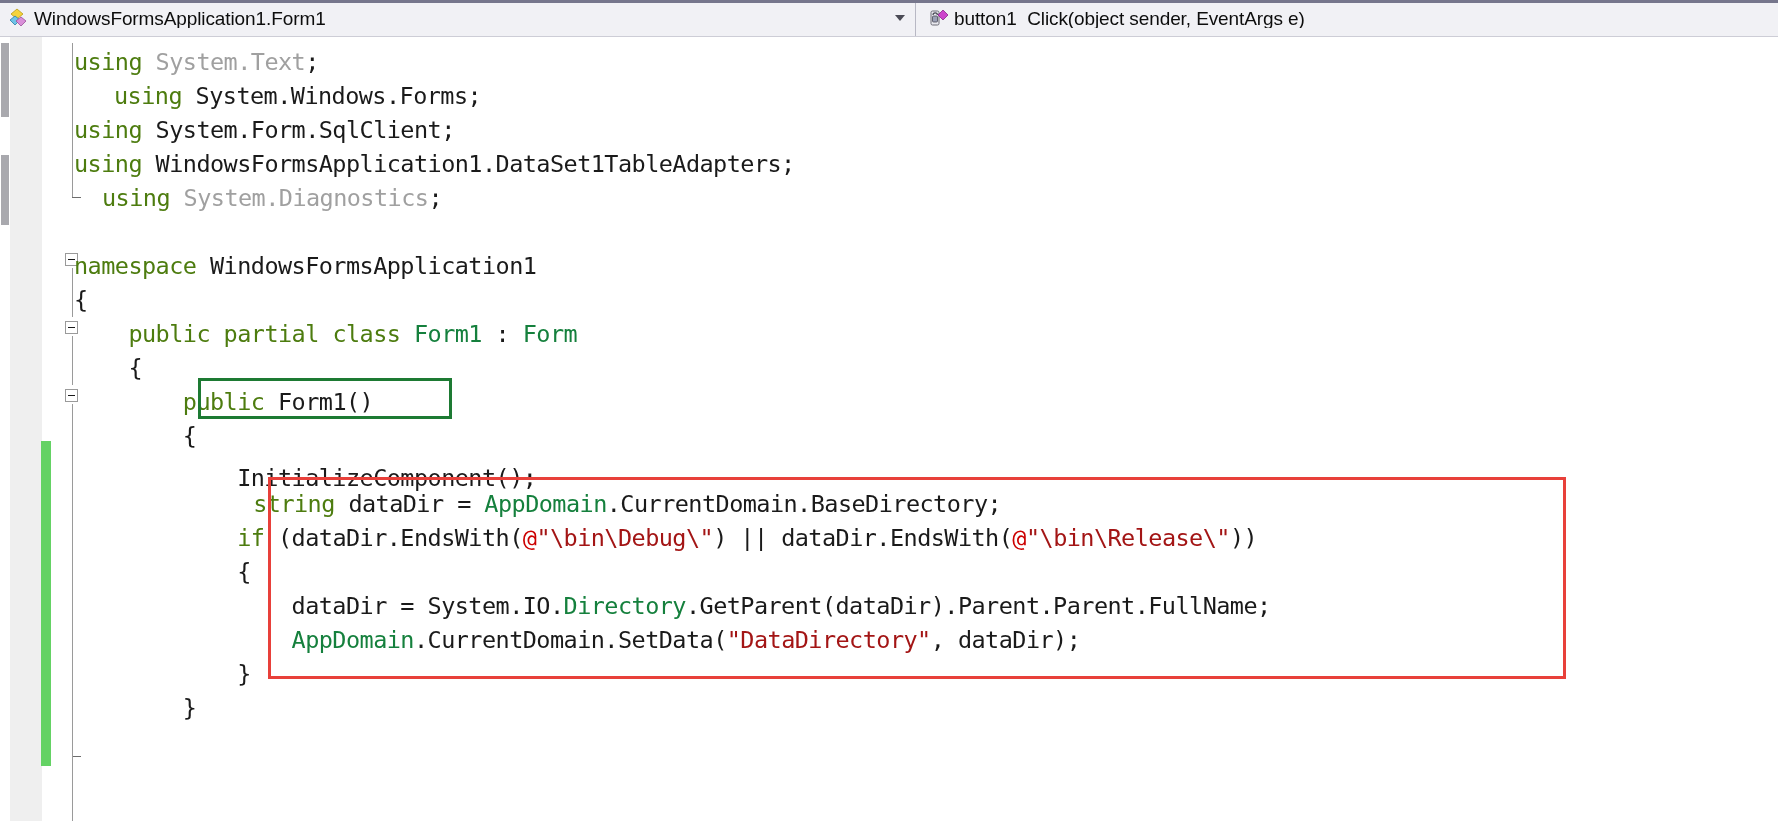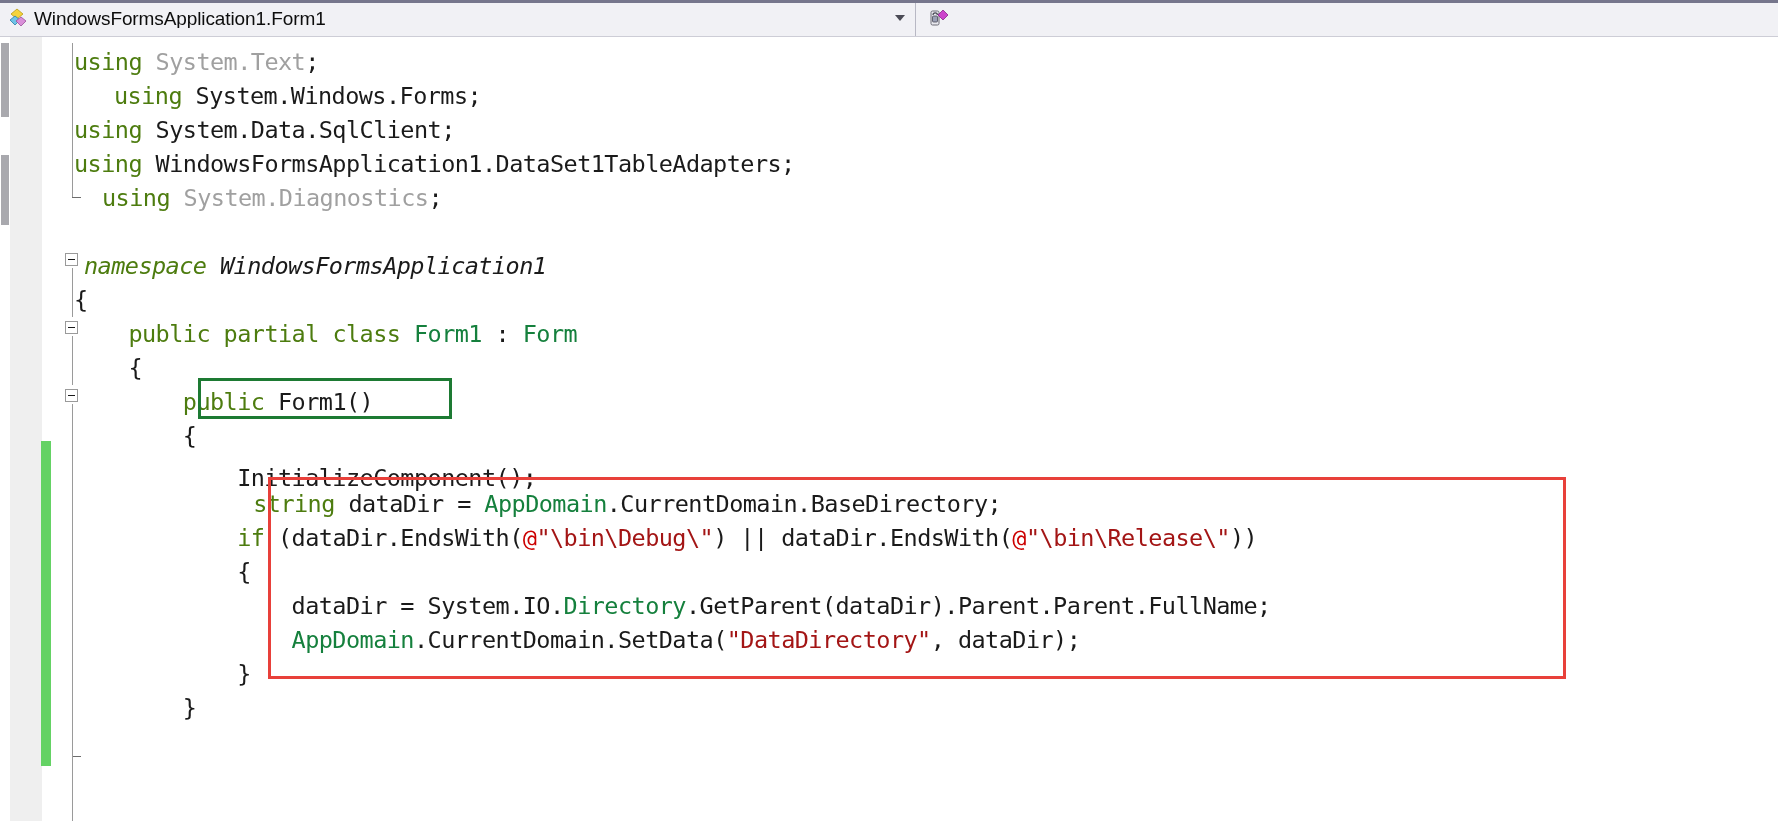--- a/index.html
+++ b/index.html
@@ -219,20 +219,21 @@
 
     <div class="nav-combo member-combo">
       <span class="nav-icon">
         <svg width="22" height="22" viewBox="0 0 22 22">
           <rect x="3" y="4" width="8" height="14" rx="1.5" fill="#e8e8ee" stroke="#6b6b75" stroke-width="1"></rect>
           <path d="M5 8 a2.2 2.2 0 0 1 4.4 0" fill="none" stroke="#4a4a55" stroke-width="1.2"></path>
           <rect x="4.5" y="9" width="5" height="6" rx="1" fill="#9aa0b5" stroke="#4a4a55" stroke-width="0.8"></rect>
           <polygon points="15,3 20,8 15,13 10,8" fill="#cc44cc" stroke="#8b238b" stroke-width="0.8"></polygon>
         </svg>
       </span>
+      <span class="nav-combo-label">button1_Click(object sender, EventArgs e)</span>
     </div>
   </div>
 
   <div class="editor-body">
 
     <div class="mini-scroll">
       <div class="mini-thumb" style="top:6px;height:74px;"></div>
       <div class="mini-thumb" style="top:118px;height:70px;"></div>
     </div>
 
@@ -253,24 +254,24 @@
 
       <div class="fold-box" style="top:352px;"></div>
       <div class="fold-line" style="top:367px;height:352px;"></div>
       <div class="fold-tick" style="top:719px;"></div>
       <div class="fold-line" style="top:719px;height:65px;"></div>
     </div>
 
     <div class="code-surface">
         <div class="code-line" style="top: 8px; left: 74px;"><span class="kw">using </span><span class="dim">System.Text</span><span class="plain">;</span></div>
         <div class="code-line" style="top: 42px; left: 74px; margin-left: 40px;"><span class="kw">using </span><span class="plain">System.Windows.Forms;</span></div>
-        <div class="code-line" style="top: 76px; left: 74px;"><span class="kw">using </span><span class="plain">System.Data.SqlClient;</span></div>
+        <div class="code-line" style="top: 76px; left: 74px;"><span class="kw">using </span><span class="plain">System.Form.SqlClient;</span></div>
         <div class="code-line" style="top: 110px; left: 74px;"><span class="kw">using </span><span class="plain">WindowsFormsApplication1.DataSet1TableAdapters;</span></div>
         <div class="code-line" style="top: 144px; left: 74px; margin-left: 28px;"><span class="kw">using </span><span class="dim">System.Diagnostics</span><span class="plain">;</span></div>
-        <div class="code-line" style="top: 212px; left: 84px; font-style: italic;"><span class="kw">namespace </span><span class="plain">WindowsFormsApplication1</span></div>
+        <div class="code-line" style="top: 212px; left: 74px;"><span class="kw">namespace </span><span class="plain">WindowsFormsApplication1</span></div>
         <div class="code-line" style="top: 246px; left: 74px;"><span class="plain">{</span></div>
         <div class="code-line" style="top: 280px; left: 74px;"><span class="plain">    </span><span class="kw">public partial class </span><span class="type">Form1</span><span class="plain"> : </span><span class="type">Form</span></div>
         <div class="code-line" style="top: 314px; left: 74px;"><span class="plain">    {</span></div>
         <div class="code-line" style="top: 348px; left: 74px;"><span class="plain">        </span><span class="kw">public </span><span class="plain">Form1()</span></div>
         <div class="code-line" style="top: 382px; left: 74px;"><span class="plain">        {</span></div>
         <div class="code-line" style="top: 416px; left: 74px; margin-top: 8px;"><span class="plain">            InitializeComponent();</span></div>
         <div class="code-line" style="top: 450px; left: 90px;"><span class="plain">            </span><span class="kw">string </span><span class="plain">dataDir = </span><span class="type">AppDomain</span><span class="plain">.CurrentDomain.BaseDirectory;</span></div>
         <div class="code-line" style="top: 484px; left: 74px;"><span class="plain">            </span><span class="kw">if</span><span class="plain"> (dataDir.EndsWith(</span><span class="verb">@</span><span class="str">"\bin\Debug\"</span><span class="plain">) || dataDir.EndsWith(</span><span class="verb">@</span><span class="str">"\bin\Release\"</span><span class="plain">))</span></div>
         <div class="code-line" style="top: 518px; left: 74px;"><span class="plain">            {</span></div>
         <div class="code-line" style="top: 552px; left: 74px;"><span class="plain">                dataDir = System.IO.</span><span class="type">Directory</span><span class="plain">.GetParent(dataDir).Parent.Parent.FullName;</span></div>

